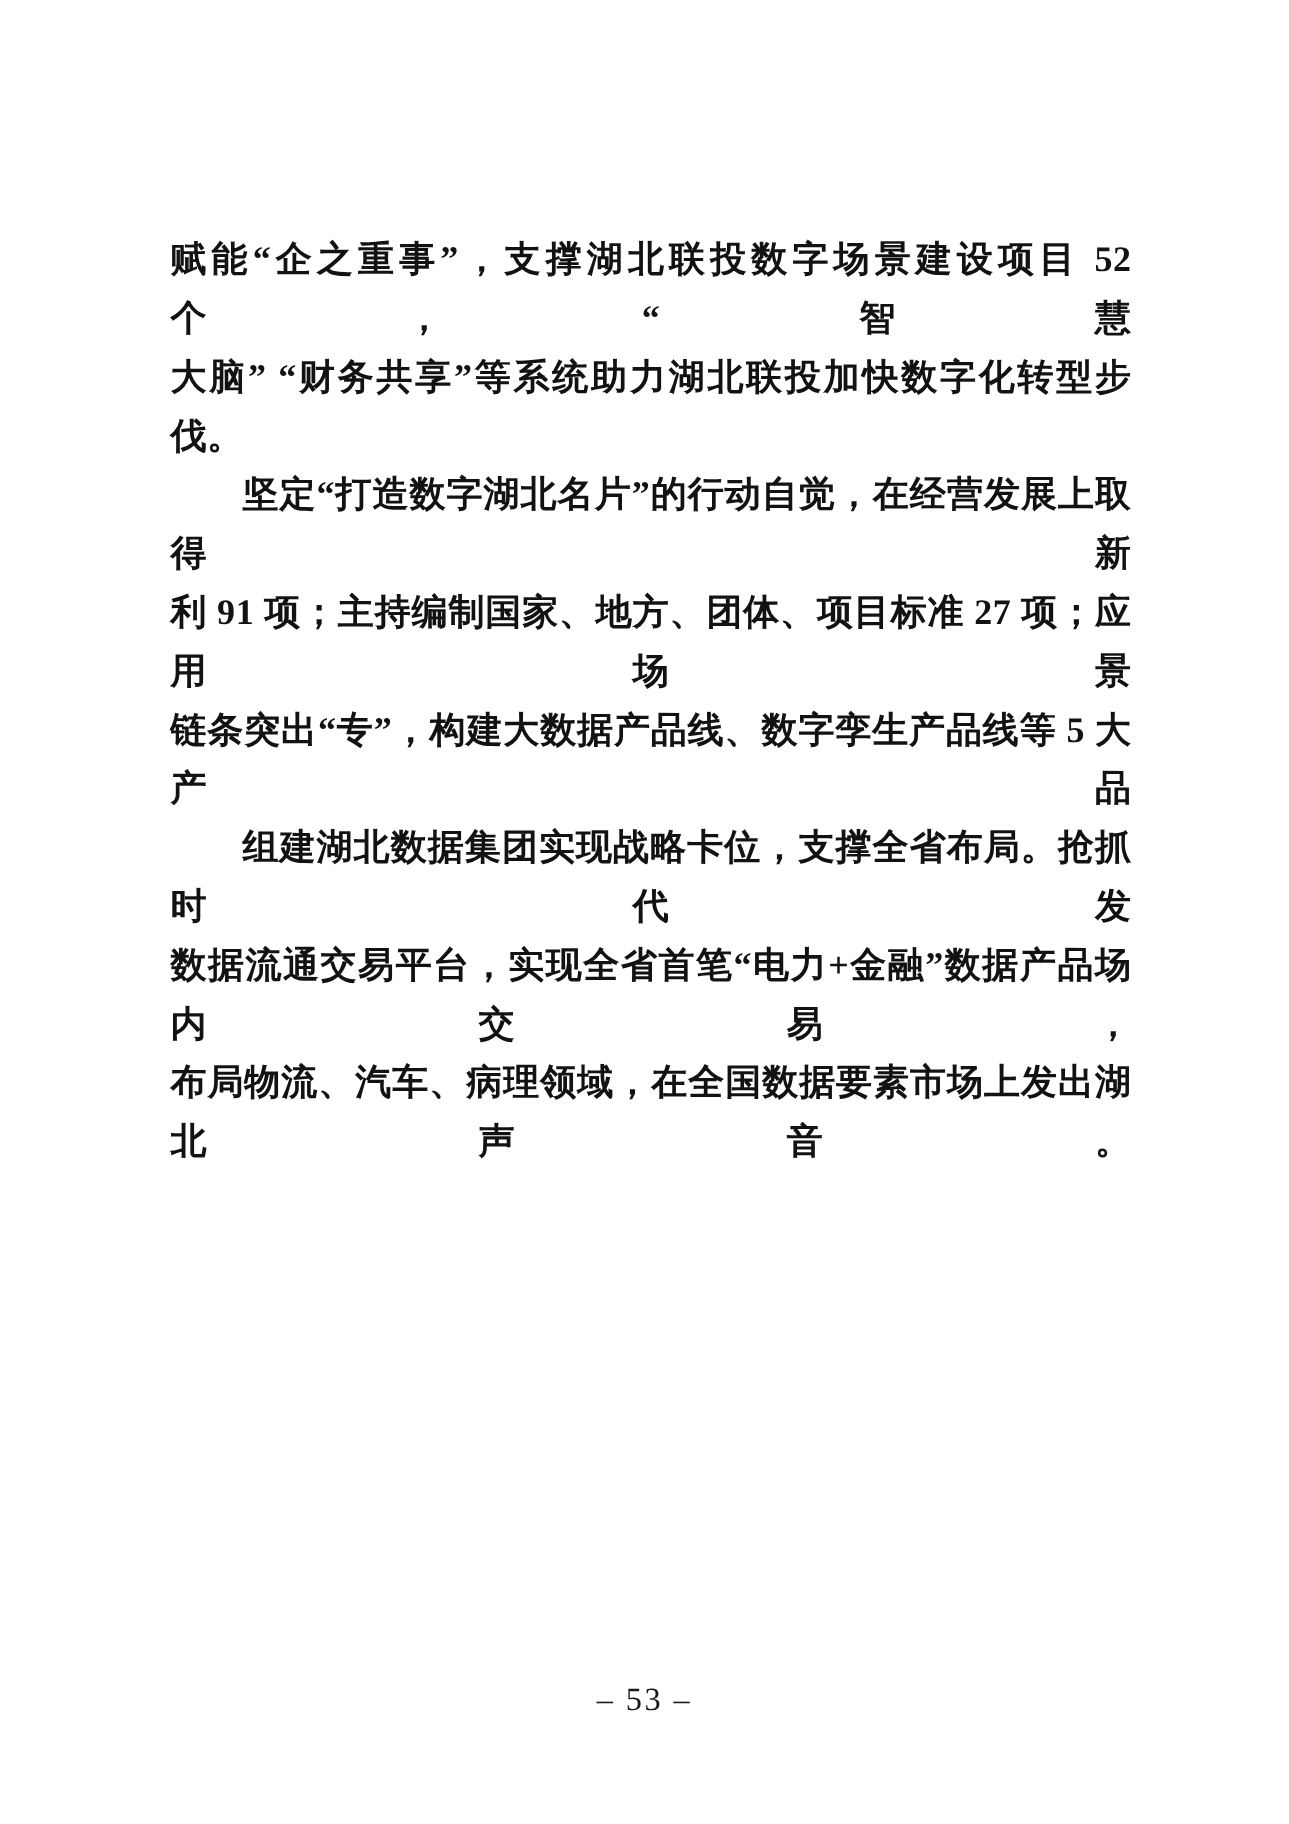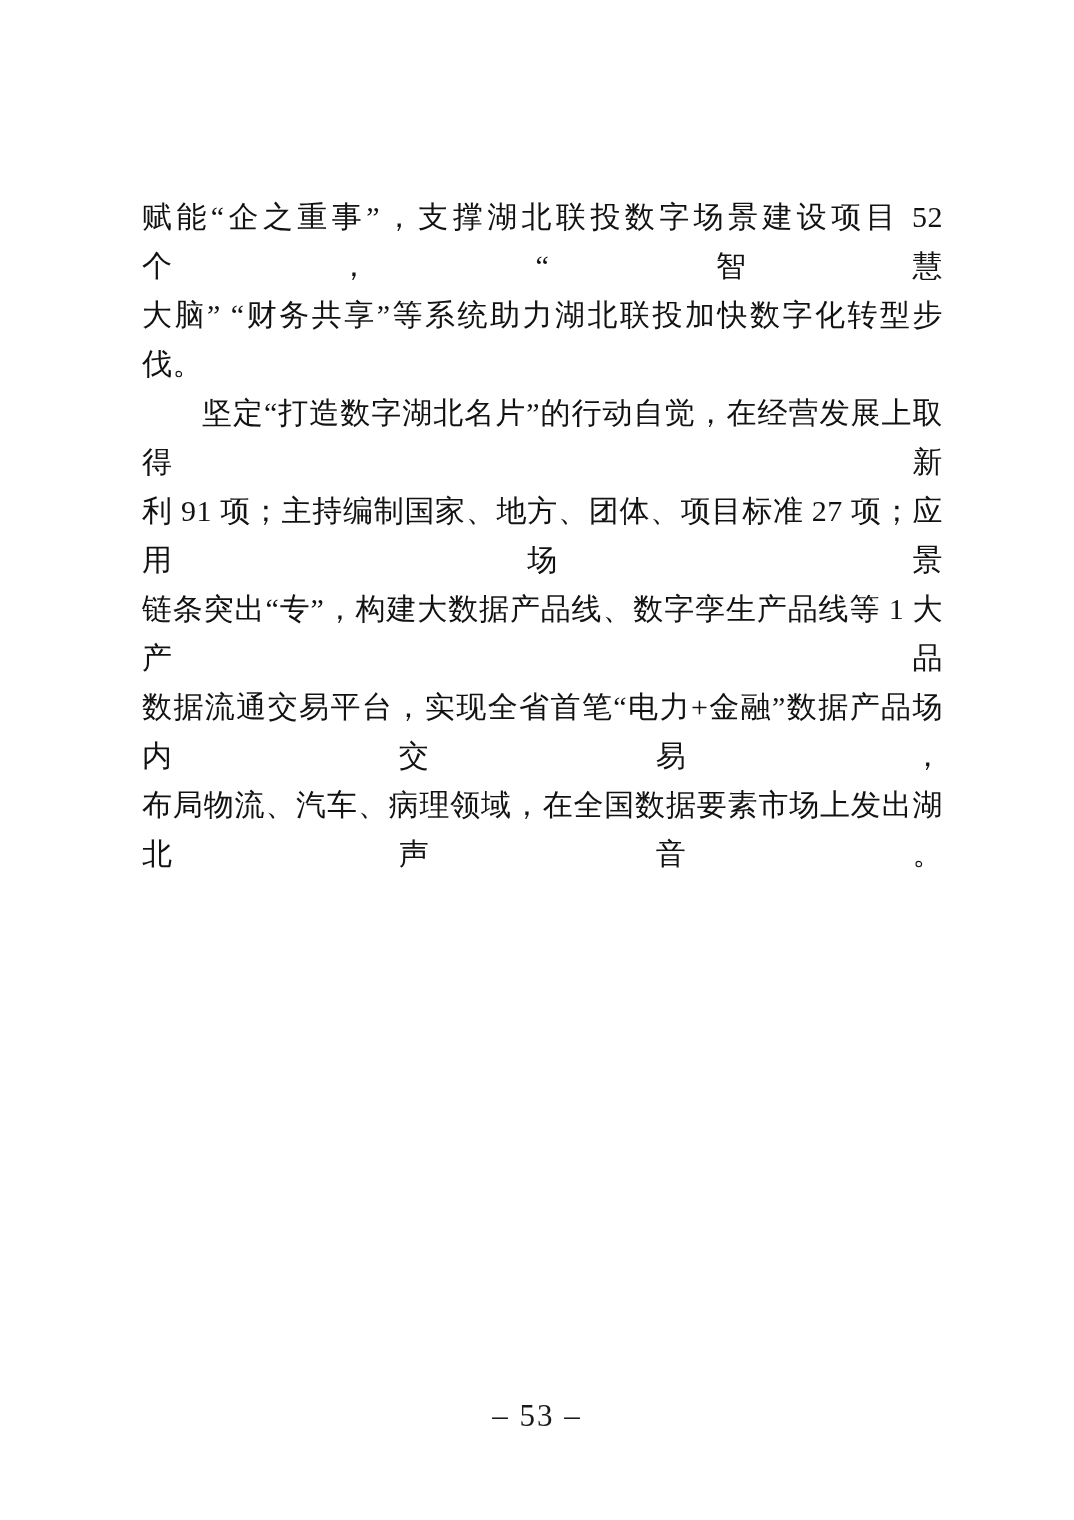--- a/index.html
+++ b/index.html
@@ -30,60 +30,62 @@
     margin: 0;
   }
   .para + .para {
     margin-top: 0;
   }
   .line {
     font-size: 30px;
     line-height: 49px;
     text-align: justify;
     letter-spacing: 0.5px;
+    font-weight: bold;
   }
   .line.just {
     text-align-last: justify;
   }
   .line.indent {
     text-indent: 60px;
   }
   .line.shift {
     padding-left: 7px;
   }
   .page-number {
     position: absolute;
     top: 1396px;
     left: 0;
     width: 100%;
     text-align: center;
-    font-size: 31px;
+    font-size: 27px;
     line-height: 40px;
     letter-spacing: 2px;
     color: #1a1a1a;
   }
 </style>
 </head>
 <body>
 
 <div class="page">
   <div class="content">
 
     <div class="para">
       <div class="line just">赋能“企之重事”，支撑湖北联投数字场景建设项目 52 个，“智慧</div>
       <div class="line">大脑” “财务共享”等系统助力湖北联投加快数字化转型步伐。</div>
     </div>
 
     <div class="para">
       <div class="line just indent">坚定“打造数字湖北名片”的行动自觉，在经营发展上取得新</div>
       <div class="line just">利 91 项；主持编制国家、地方、团体、项目标准 27 项；应用场景</div>
-      <div class="line just">链条突出“专”，构建大数据产品线、数字孪生产品线等 1 大产品</div>
+      <div class="line just">链条突出“专”，构建大数据产品线、数字孪生产品线等 5 大产品</div>
     </div>
 
     <div class="para">
+      <div class="line just indent">组建湖北数据集团实现战略卡位，支撑全省布局。抢抓时代发</div>
       <div class="line just">数据流通交易平台，实现全省首笔“电力+金融”数据产品场内交易，</div>
       <div class="line just">布局物流、汽车、病理领域，在全国数据要素市场上发出湖北声音。</div>
     </div>
 
   </div>
 
   <div class="page-number">– 53 –</div>
 </div>
 
 </body></html>

